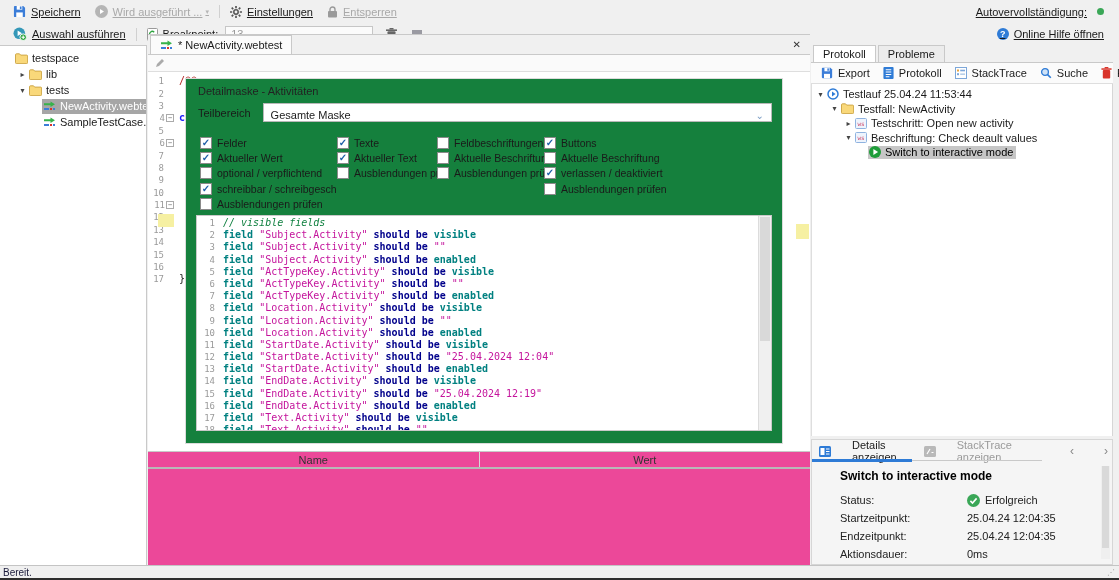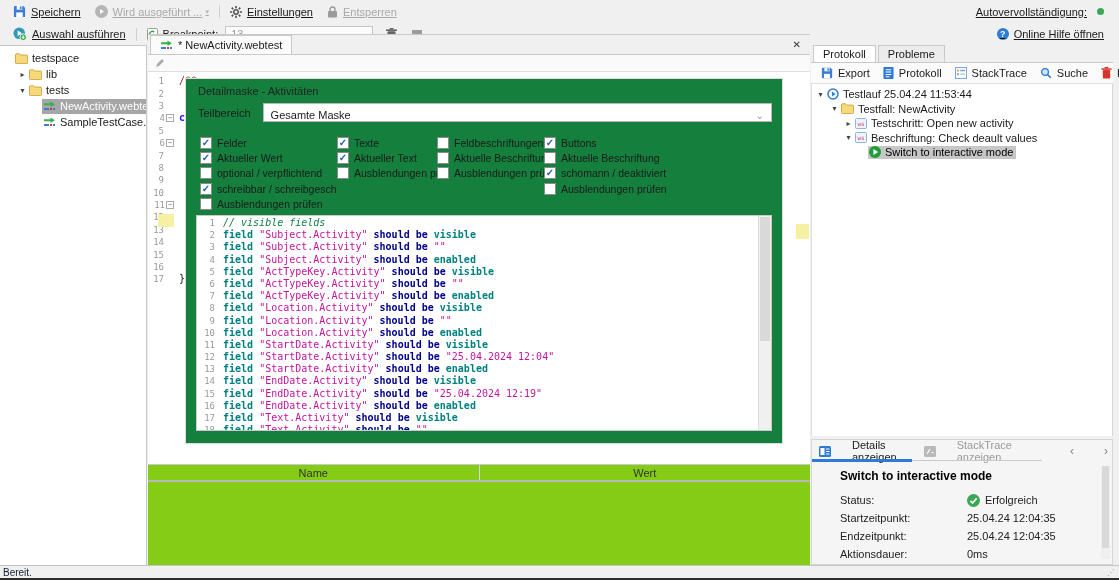--- a/index.html
+++ b/index.html
@@ -67,21 +67,21 @@
   .kw { color:#008080; font-weight:bold; }
   .op { color:#00008b; font-weight:bold; }
   .str { color:#c4149c; }
   .cmt { color:#108040; font-style:italic; }
   .subscroll { width:13px; flex:none; background:#f0f0f0; border-left:1px solid #dcdcdc; position:relative; }
   .thumb { position:absolute; top:1px; left:1px; right:1px; height:58%; background:#d9d9d9; }
   .btnrow { display:flex; justify-content:flex-end; gap:7px; margin-top:5px; }
   .wbtn { height:19px; min-width:70px; padding:0 13px; font-size:11px; font-family:"Liberation Sans", sans-serif; background:#fdfdfd; border:1px solid #a8a8a8; border-radius:2px; color:#1a1a1a; }
 
   .hscroll { position:absolute; left:0; right:0; bottom:89px; height:8px; background:#e9e9e9; border-top:1px solid #dedede; }
-  .vartable { position:absolute; left:0; right:0; bottom:0; height:101px; background:#84cc16; border-top:1px solid #c9c9c9; }
+  .vartable { position:absolute; left:0; right:0; bottom:0; height:114px; background:#ec4899; border-top:1px solid #c9c9c9; }
   .vhead { display:flex; height:17px; border-bottom:2px solid #b8b8b8; }
   .vh { flex:1; display:flex; align-items:center; justify-content:center; font-size:11px; color:#333; border-right:1px solid #d8d8d8; }
   .vh:last-child { border-right:none;text-align:center; }
 
   
   .rightpanel { position:absolute; top:45px; left:811px; right:6px; bottom:15px; }
   .rtabs { position:absolute; top:0; left:0; right:0; height:18px; display:flex; align-items:flex-end; border-bottom:1px solid #c9c9c9; background:#f0f0f0; padding-left:2px; }
   .rtab { height:17px; padding:0 9px; display:flex; align-items:center; font-size:11px; border:1px solid #c9c9c9; border-bottom:none; background:#ececec; margin-right:2px; }
   .rtab.active { background:#fff; }
   .rtoolbar { position:absolute; top:18px; left:0; right:0; height:21px; background:#fbfbfb; border-bottom:1px solid #dedede; display:flex; align-items:center; gap:3px; padding:0 5px; }
@@ -424,21 +424,21 @@
           <label class="cb">
             <span class="box"></span>
             <span>Ausblendungen prüfen</span>
           </label>
           <label class="cb">
             <span class="box"></span>
             <span>Ausblendungen prüfen</span>
           </label>
           <label class="cb">
             <span class="box">✓</span>
-            <span>schomann / deaktiviert</span>
+            <span>verlassen / deaktiviert</span>
           </label>
           <label class="cb">
             <span class="box">✓</span>
             <span>schreibbar / schreibgeschützt</span>
           </label>
           <span class="cb"></span>
           <span class="cb"></span>
           <label class="cb">
             <span class="box"></span>
             <span>Ausblendungen prüfen</span>

